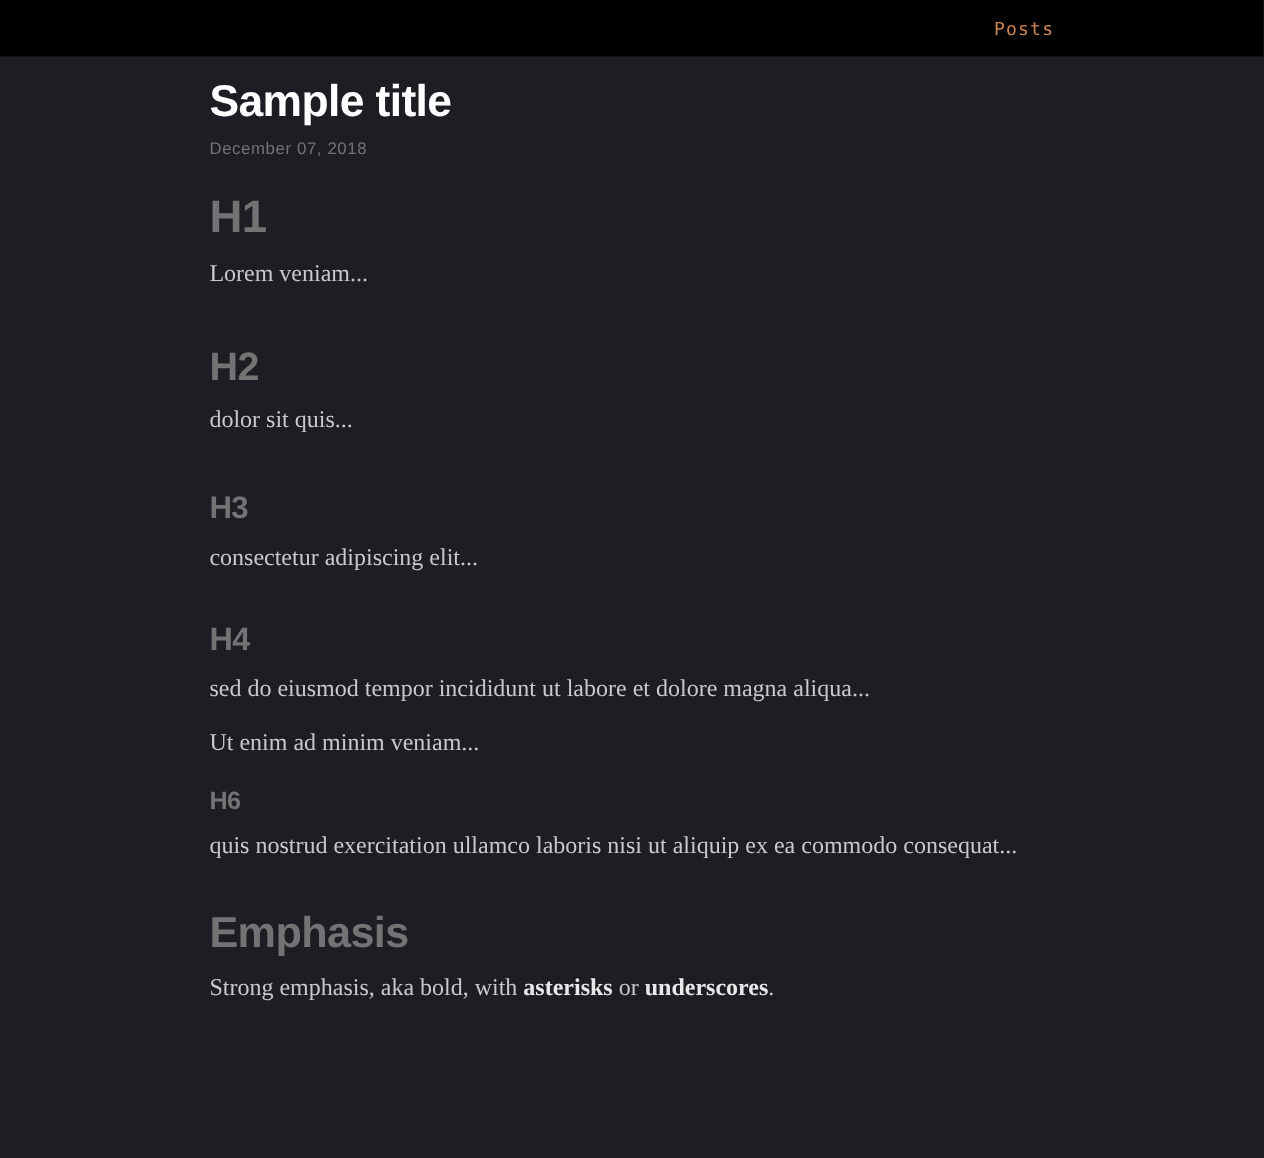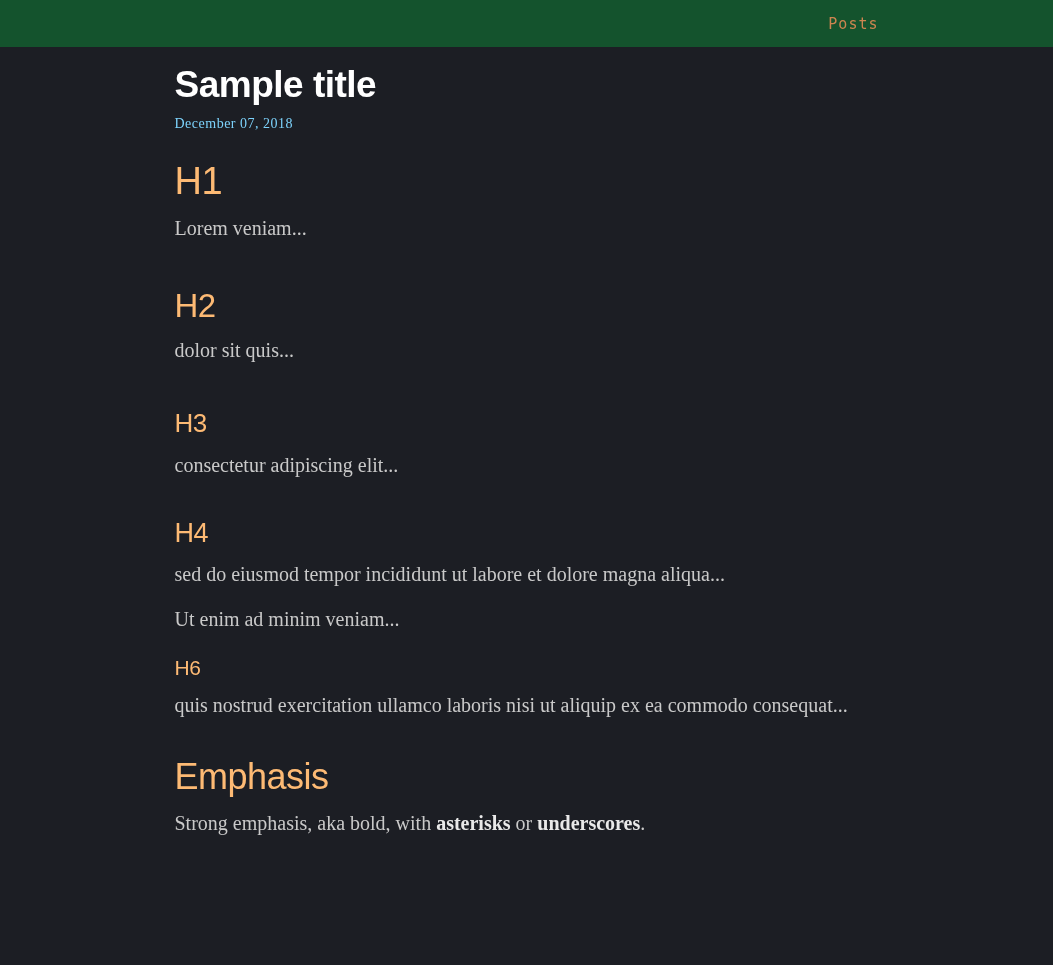--- a/index.html
+++ b/index.html
@@ -8,21 +8,21 @@
     padding: 0;
     width: 1053px;
     height: 965px;
     overflow: hidden;
     background: #1c1e24;
     font-family: "Liberation Sans", sans-serif;
   }
   
   .navbar {
     height: 47px;
-    background: #14532d;
+    background: #000000;
     display: flex;
     align-items: center;
   }
   .nav-inner {
     width: 704px;
     margin: 0 auto;
     display: flex;
     justify-content: flex-end;
     align-items: center;
   }
@@ -43,29 +43,29 @@
   .post-title {
     margin: 0;
     font-size: 37px;
     line-height: 1.1;
     font-weight: 700;
     letter-spacing: -0.5px;
     color: #ffffff;
   }
   .post-date {
     margin: 8px 0 0;
-    font-family: Liberation Serif, serif;
+    font-family: Liberation Sans, sans-serif;
     font-size: 14px;
     line-height: 1.4;
-    color: #7dd3fc;
+    color: #737373;
     letter-spacing: 0.5px;
   }
   .heading {
-    color: #fdba74;
-    font-weight: 400;
+    color: #737373;
+    font-weight: 700;
     letter-spacing: -0.5px;
     line-height: 1.2;
     margin: 0;
   }
   .h-1 { font-size: 38px; margin: 26px 0 10px; }
   .h-2 { font-size: 33px; margin: 44px 0 12px; }
   .h-3 { font-size: 26px; margin: 44px 0 12px; }
   .h-4 { font-size: 27px; margin: 38px 0 12px; }
   .h-5 { font-size: 24px; margin: 18px 0 12px; }
   .h-6 { font-size: 21px; margin: 22px 0 12px; }

